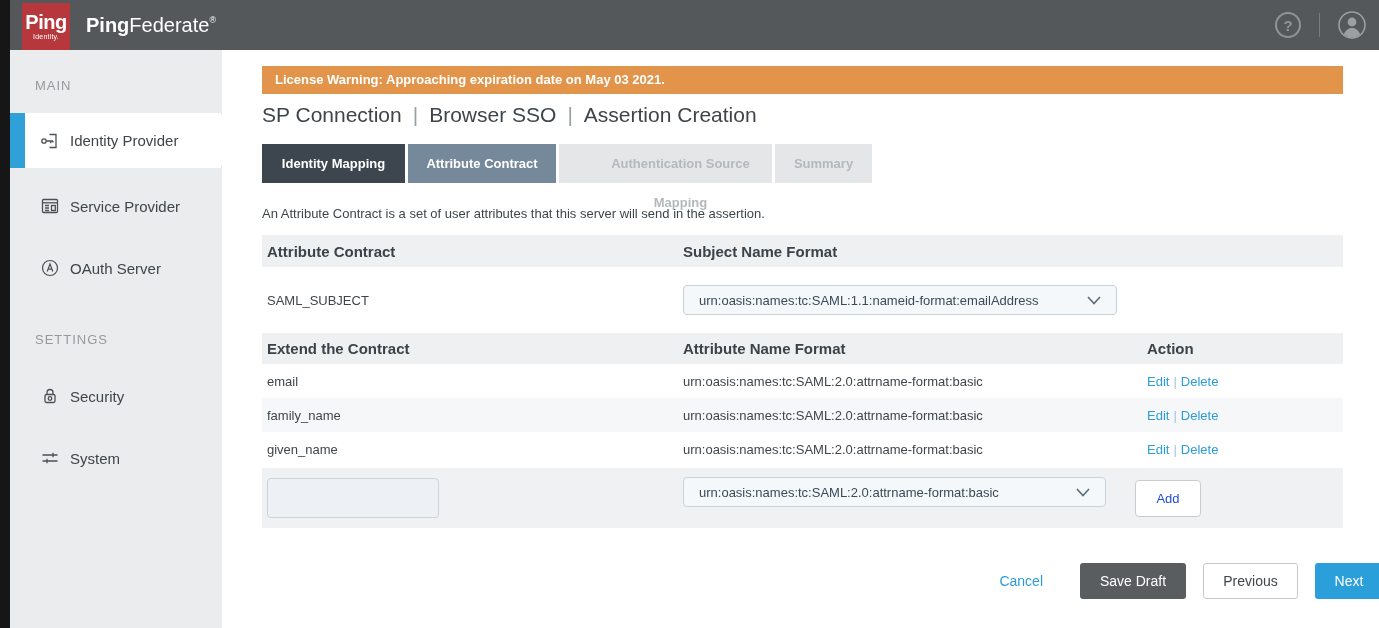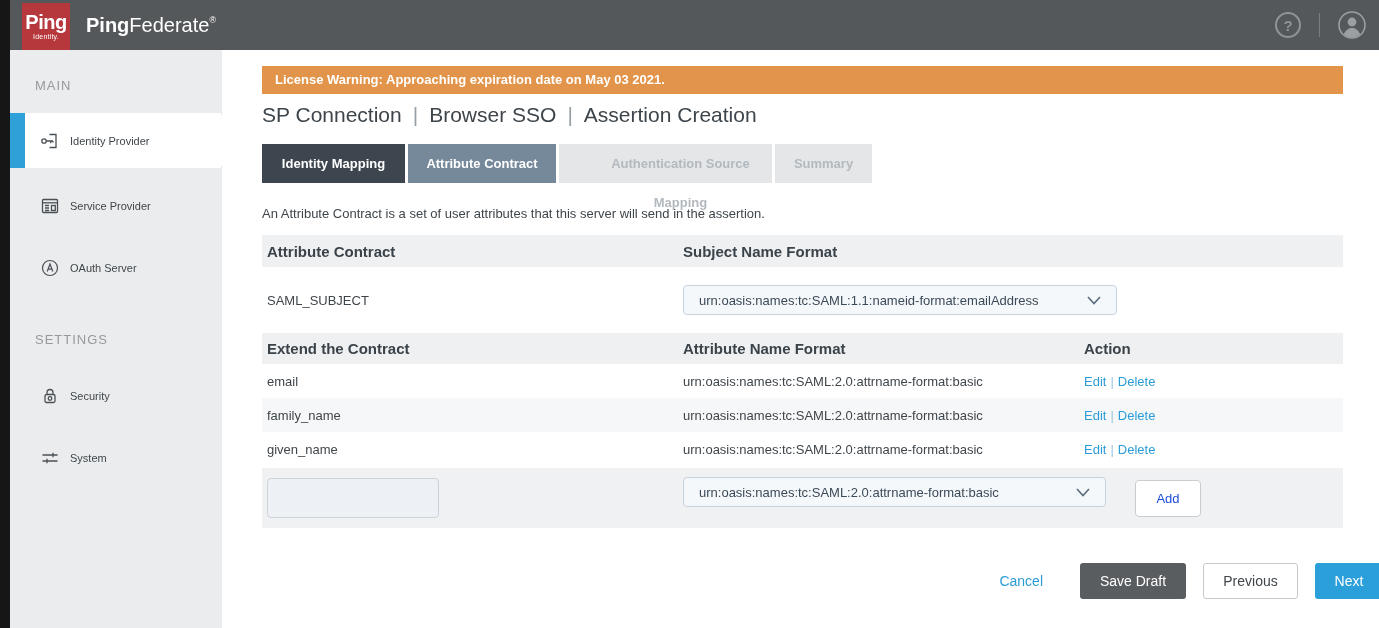--- a/index.html
+++ b/index.html
@@ -31,21 +31,21 @@
   .tb-divider { width:1px; height:24px; background:#797d80; }
   .avatar { width:28px; height:28px; cursor:pointer; }
 
   
   .sidebar { position:absolute; left:10px; top:50px; width:248px; height:578px; background:#ebeced; }
   .side-label { position:absolute; left:25px; color:#97999c; font-size:13px; letter-spacing:1px; }
   .side-label.main { top:28px; }
   .side-label.settings { top:282px; }
   .side-item { position:absolute; left:0; width:212px; height:52px; display:flex; align-items:center; cursor:pointer; }
   .side-item .icon { position:absolute; left:30px; width:20px; height:20px; }
-  .side-item .lbl { position:absolute; left:60px; font-size:11px; color:#3f464b; }
+  .side-item .lbl { position:absolute; left:60px; font-size:15px; color:#3f464b; }
   .si-1 { top:63px; height:55px; background:#ffffff; }
   .si-1 .accent { position:absolute; left:0; top:0; width:15px; height:55px; background:#2fa0d8; }
   .si-arrow { position:absolute; right:-15px; top:0; }
   .si-2 { top:130px; }
   .si-3 { top:192px; }
   .si-4 { top:320px; }
   .si-5 { top:382px; }
 
   
   .content { position:absolute; left:222px; top:50px; width:1157px; height:578px; background:#fff; }
@@ -64,21 +64,21 @@
   .tab-3 { width:213px;padding-left:30px; }
   .tab-4 { width:97px; }
 
   .desc { position:absolute; left:40px; top:156px; font-size:13px; color:#3f464b; }
 
   .tablewrap { position:absolute; left:40px; width:1081px; }
   .thead { background:#eef0f2; position:absolute; left:0; width:1081px; display:flex; align-items:center; }
   .th { font-size:15px; font-weight:bold; color:#3b434a; }
   .c1 { position:absolute; left:5px; }
   .c2 { position:absolute; left:421px; }
-  .c3 { position:absolute; left:822px; }
+  .c3 { position:absolute; left:885px; }
 
   .t1-head { top:185px; height:32px; }
   .t1-row  { position:absolute; left:0; top:217px; width:1081px; height:66px; display:flex; align-items:center; }
   .cell-text { font-size:13px; color:#3f464b; }
 
   .combo {
     height:30px; background:#f5f8fa; border:1px solid #c7d2dd; border-radius:4px;
     display:flex; align-items:center; justify-content:space-between;
     padding:0 15px; font-size:13px; color:#3b4a59; cursor:pointer;
   }

